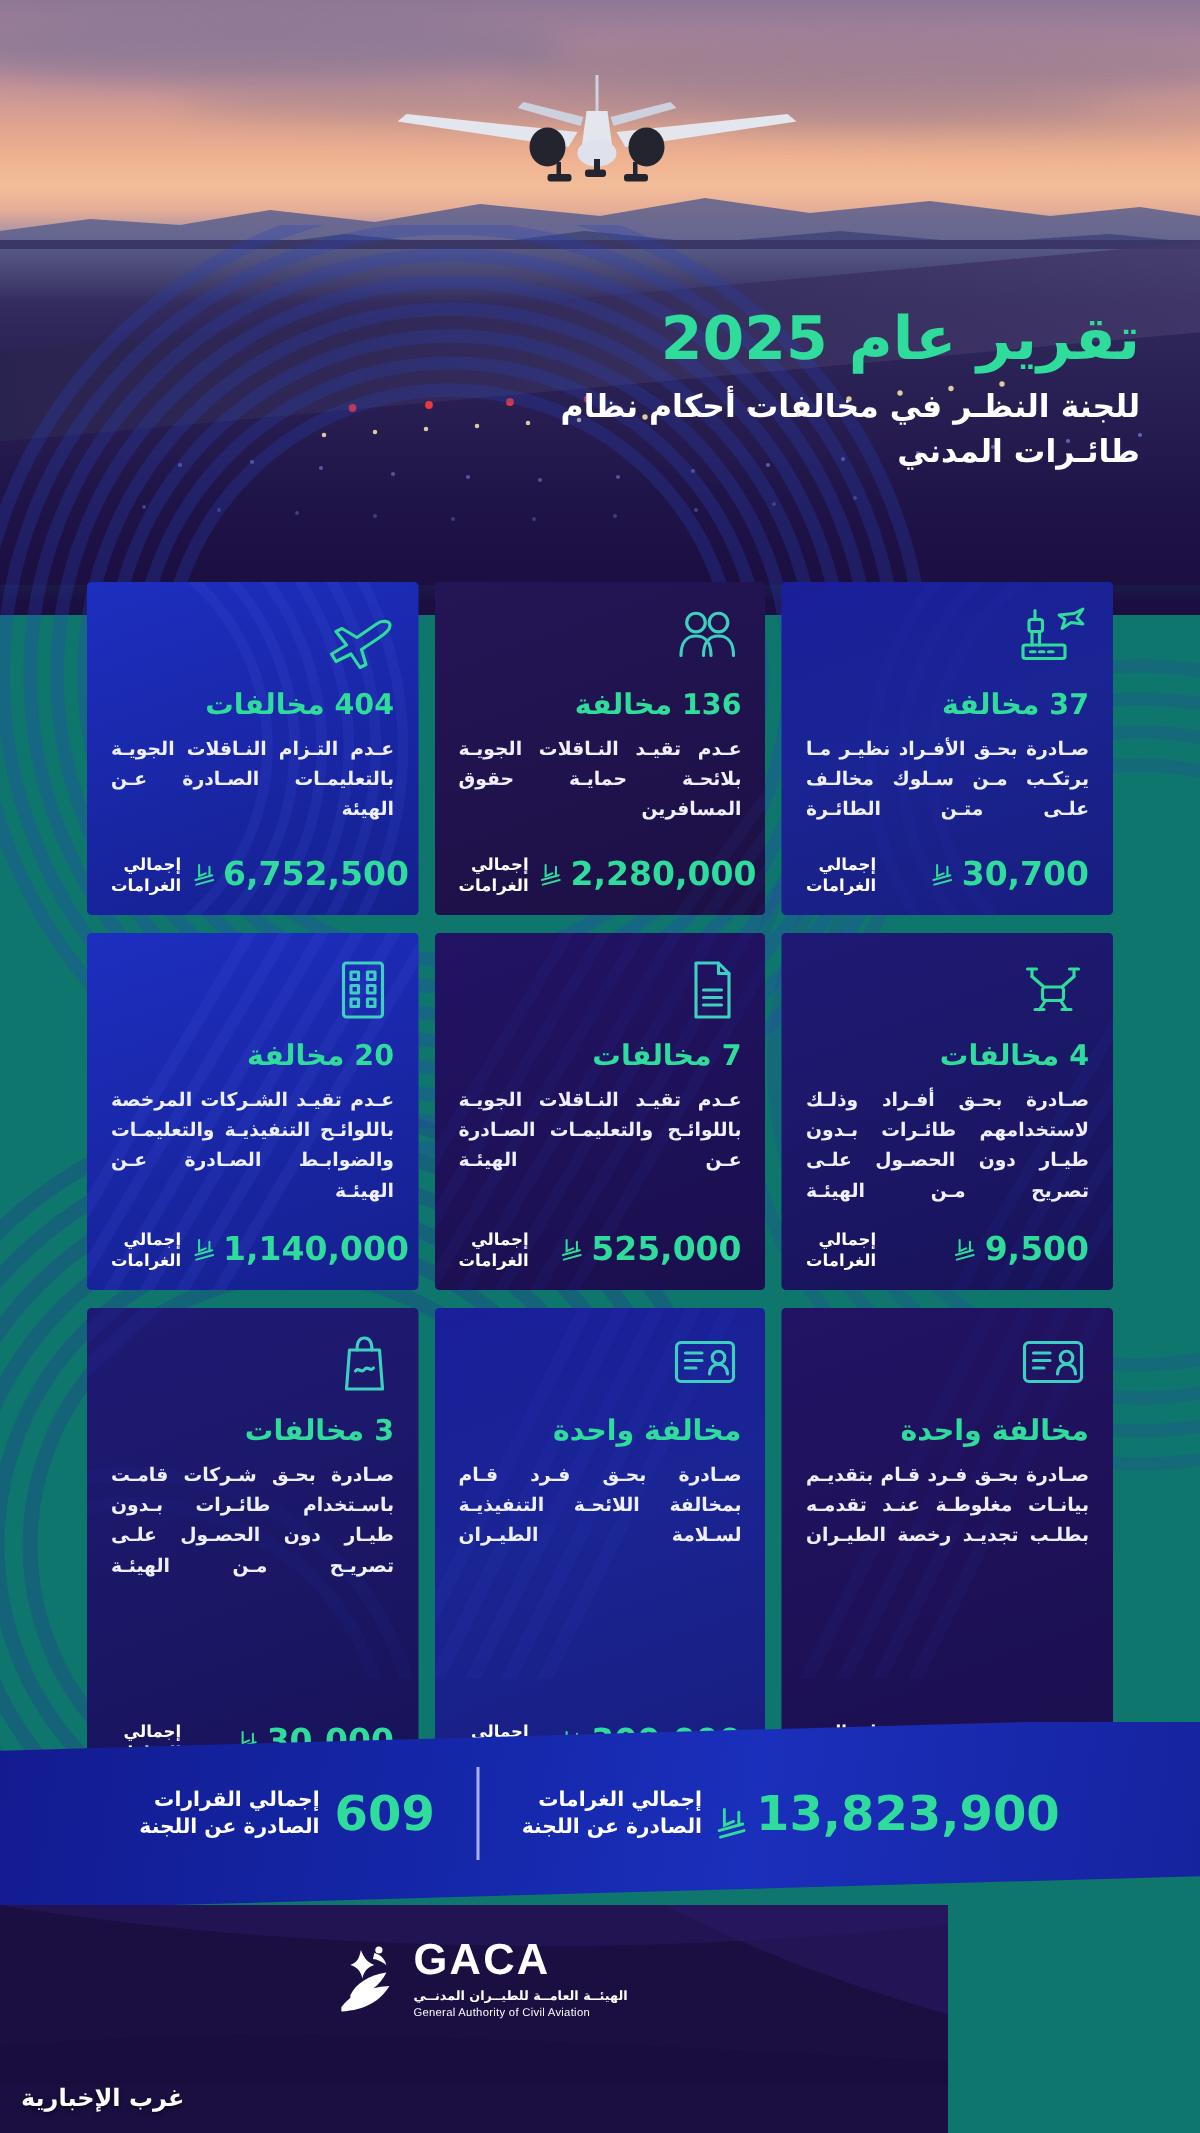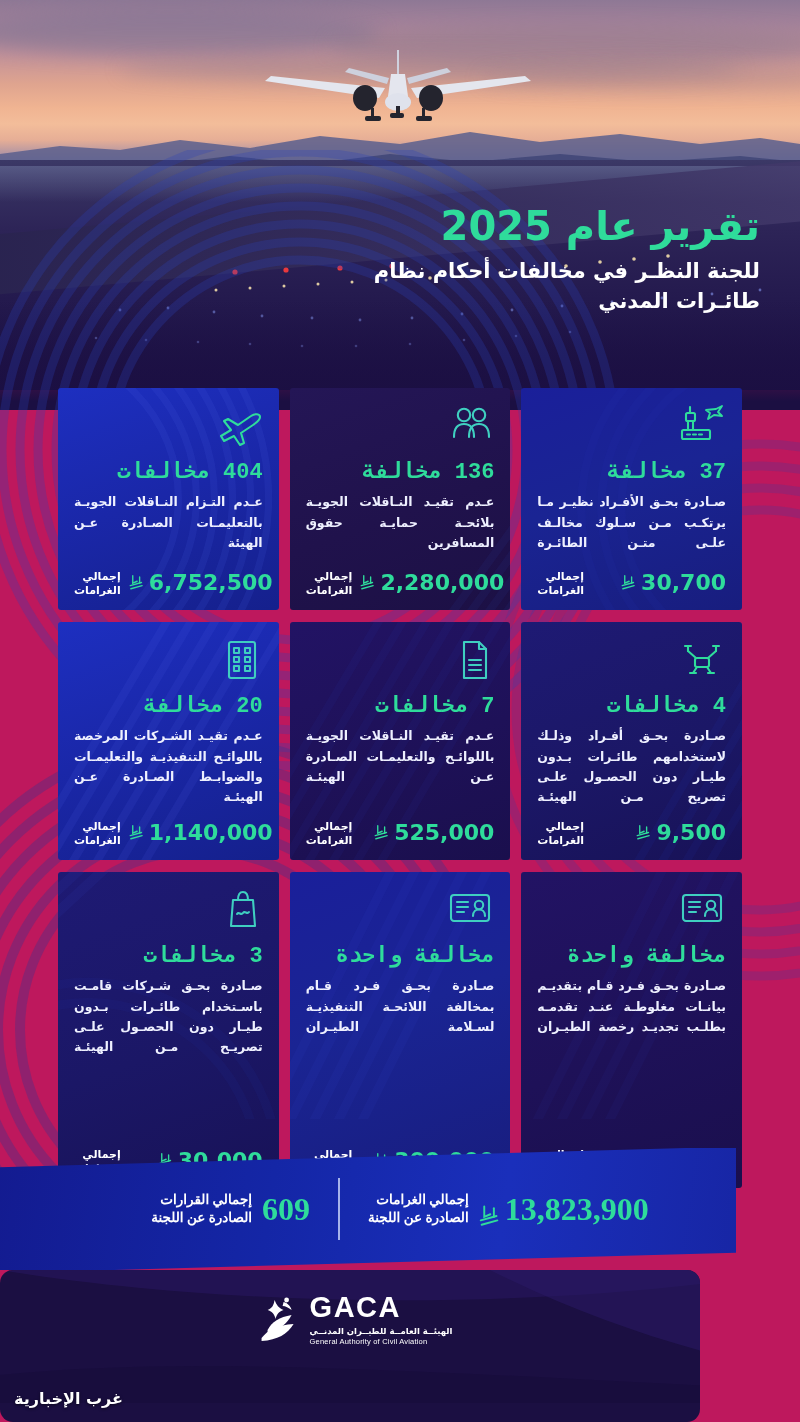--- a/index.html
+++ b/index.html
@@ -5,21 +5,21 @@
 <style>
   * { margin:0; padding:0; box-sizing:border-box; }
   html, body {
     width:800px; height:1422px;
     background:#1b0f42;
     font-family:"DejaVu Sans","Liberation Sans",sans-serif;
     overflow:hidden;
   }
   #page {
     position:relative; width:800px; height:1422px;
-    background:#be185d; overflow:hidden;
+    background:#0f766e; overflow:hidden;
   }
 
   
   .hero {
     position:absolute; left:0; top:0; width:800px; height:200px;
     overflow:hidden;
   }
   .sky {
     position:absolute; inset:0;
     background:linear-gradient(to bottom,
@@ -110,45 +110,45 @@
 
   .card-stripes {
     position:absolute; inset:0; opacity:.30; pointer-events:none;
   }
   .card-inner { position:relative; z-index:2; display:flex; flex-direction:column; height:100%; }
 
   .card-icon { height:46px; margin-bottom:10px; display:flex; justify-content:flex-start; }
   .card-icon svg { display:block; }
 
   .card-count {
-    color:#2fdc9b; font-size:22px; font-weight:bold;
-    line-height:1.15; margin-bottom:7px; white-space:nowrap;font-family:Liberation Mono, monospace;
+    color:#2fdc9b; font-size:19px; font-weight:bold;
+    line-height:1.15; margin-bottom:7px; white-space:nowrap;
   }
   .card-desc {
     color:#eef0ff; font-size:12.5px; font-weight:bold;
     line-height:1.62; text-align:justify; text-align-last:justify;
   }
   .card-foot {
     margin-top:auto; display:flex; flex-direction:row-reverse;
-    align-items:flex-start; justify-content:space-between; gap:8px;
+    align-items:center; justify-content:space-between; gap:8px;
   }
   .foot-label {
     color:#ffffff; font-size:11px; font-weight:bold;
     line-height:1.28; text-align:right; white-space:pre-line;
   }
   .foot-amount {
     color:#2fdc9b; font-size:22px; font-weight:bold;
     display:flex; align-items:center; gap:5px; white-space:nowrap;
   }
   .riyal { width:15px; height:17px; flex:none; }
 
   
   .totals {
-    position:absolute; left:0; top:1148px; width:736px; height:122px;
-    z-index:5; overflow:hidden;font-family:Liberation Serif, serif;
+    position:absolute; left:0; top:1148px; width:800px; height:122px;
+    z-index:5; overflow:hidden;
   }
   .totals-band {
     position:absolute; left:-30px; top:8px; width:860px; height:106px;
     background:linear-gradient(100deg,#131a8e 0%,#1426a6 35%,#1a2fbb 62%,#16229c 100%);
     transform:rotate(-1.6deg);
   }
   .totals-inner {
     position:absolute; left:0; top:0; width:800px; height:122px;
     display:flex; flex-direction:row-reverse; align-items:center;
     justify-content:center; gap:28px; direction:rtl;
@@ -162,22 +162,22 @@
     color:#2fdc9b; font-size:32px; font-weight:bold;
     display:flex; align-items:flex-end; gap:5px; white-space:nowrap;
   }
   .total-value .riyal { width:21px; height:24px; }
   .totals-divider {
     width:2px; height:62px; background:rgba(215,225,255,.75); flex:none;
   }
 
   
   .footer {
-    position:absolute; left:0; top:1270px; width:700px; height:152px;
-    background:#1b0f42; overflow:hidden;border-radius:13px;
+    position:absolute; left:0; top:1270px; width:632px; height:152px;
+    background:#1b0f42; overflow:hidden;
   }
   .footer-curve { position:absolute; inset:0; }
   .logo {
     position:absolute; left:50%; top:22px; transform:translateX(-50%);
     display:flex; flex-direction:row; align-items:center; gap:8px;
   }
   .logo-text { display:flex; flex-direction:column; align-items:flex-end; }
   .logo-gaca {
     color:#ffffff; font-size:29px; font-weight:bold; letter-spacing:1.5px;
     line-height:1; font-family:"Liberation Sans",sans-serif;

